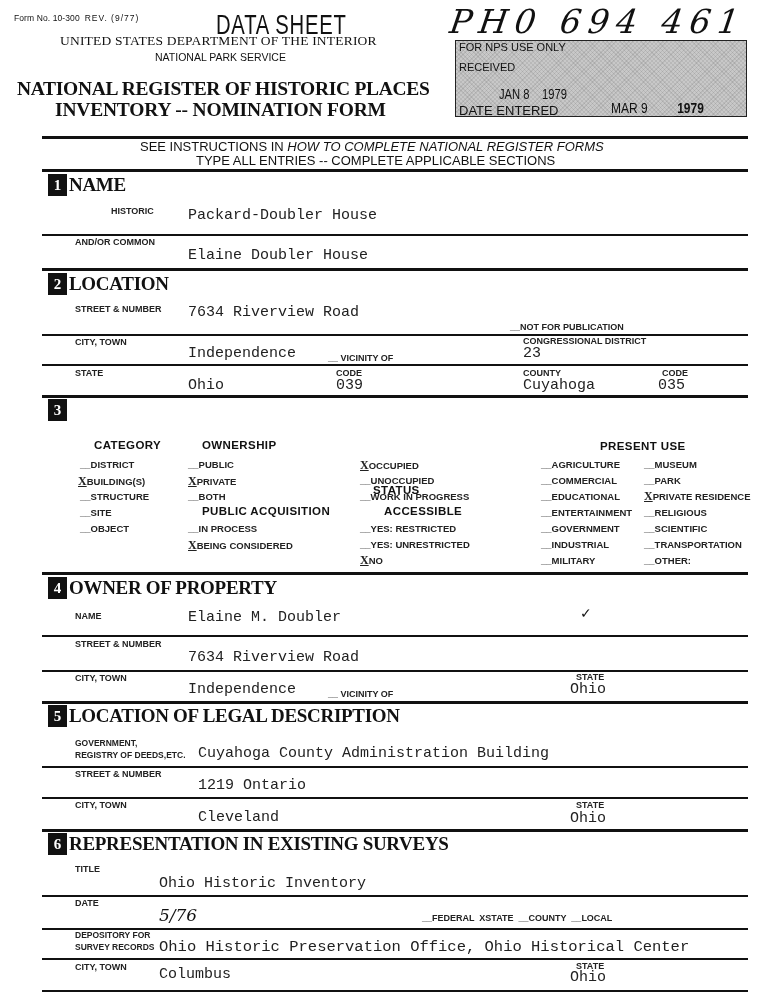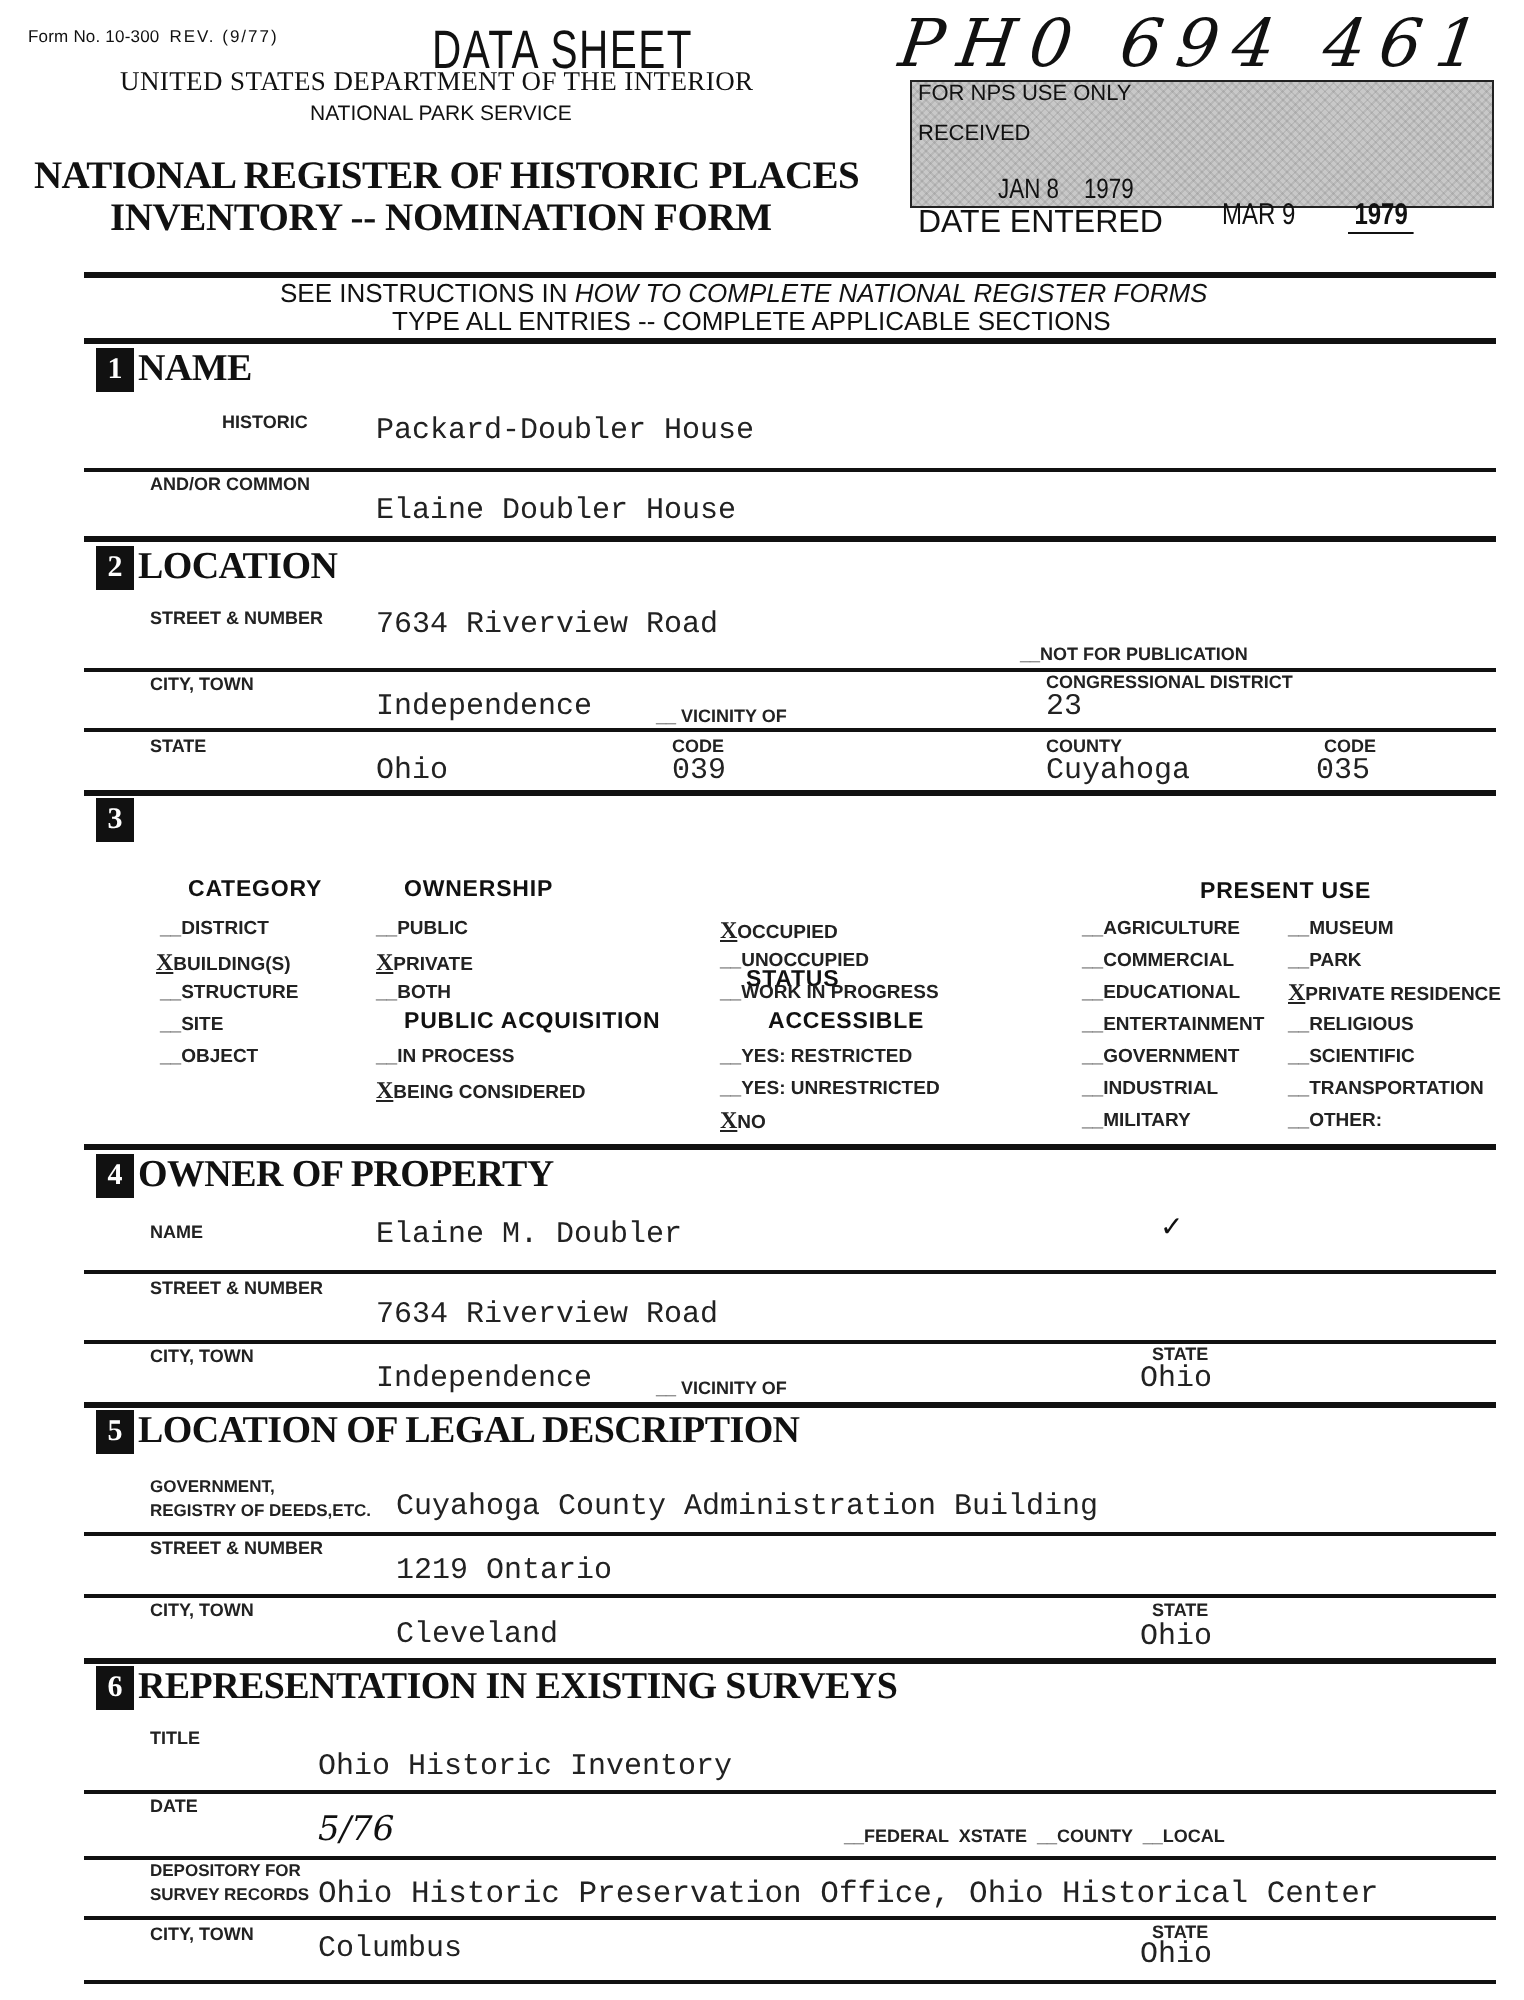--- a/index.html
+++ b/index.html
@@ -9,21 +9,21 @@
   .serif { font-family: "Liberation Serif", serif; }
   .mono { font-family: "Liberation Mono", "DejaVu Sans Mono", monospace; font-size: 15px; color: #222; }
   .rule { position: absolute; left: 42px; width: 706px; background: #111; }
   .thick { height: 3px; }
   .thin { height: 1.5px; }
   .sec-head { position: absolute; left: 48px; display: flex; align-items: center; }
   .sec-num { background: #111; color: #fff; font-family: "Liberation Serif", serif; font-weight: bold; font-size: 15px; width: 19px; height: 22px; display: flex; align-items: center; justify-content: center; margin-right: 2px; }
   .sec-title { font-family: "Liberation Serif", serif; font-weight: bold; font-size: 19px; letter-spacing: -0.3px; }
   .lbl { position: absolute; font-family: "Liberation Sans", sans-serif; font-size: 9px; font-weight: bold; color: #222; }
   .val { position: absolute; }
-  .nps-box { position: absolute; left: 455px; top: 40px; width: 292px; height: 64px; border: 1.5px solid #222;
+  .nps-box { position: absolute; left: 455px; top: 40px; width: 292px; height: 77px; border: 1.5px solid #222;
     background-color: #c8c8c8;
     background-image: repeating-linear-gradient(45deg, rgba(0,0,0,0.08) 0 1px, transparent 1px 3px), repeating-linear-gradient(-45deg, rgba(0,0,0,0.08) 0 1px, transparent 1px 3px); }
   .chk { font-family: "Liberation Sans", sans-serif; font-size: 9.5px; font-weight: bold; color: #222; position: absolute; white-space: nowrap; }
   .col-head { font-family: "Liberation Sans", sans-serif; font-weight: bold; font-size: 11.5px; letter-spacing: 0.4px; position: absolute; }
   .mark { text-decoration: underline; font-size: 12px; font-family: "Liberation Serif", serif; }
 </style>
 </head>
 <body>
 
 <div class="abs sans-sm" style="left:14px;top:13px;font-size:8.5px;"><span>Form No. 10-300</span>&nbsp;&nbsp;<span style="letter-spacing:1px;">REV. (9/77)</span></div>
@@ -31,21 +31,21 @@
 <div class="abs serif" style="left:60px;top:33px;font-size:13.5px;letter-spacing:0.2px;">UNITED STATES DEPARTMENT OF THE INTERIOR</div>
 <div class="abs" style="left:155px;top:51px;font-size:10.5px;font-family:'Liberation Sans',sans-serif;">NATIONAL PARK SERVICE</div>
 <div class="abs serif" style="left:17px;top:78px;font-size:19.5px;font-weight:bold;letter-spacing:-0.3px;">NATIONAL REGISTER OF HISTORIC PLACES</div>
 <div class="abs serif" style="left:55px;top:99px;font-size:19.5px;font-weight:bold;letter-spacing:-0.2px;">INVENTORY -- NOMINATION FORM</div>
 <div class="abs" style="left:450px;top:2px;font-family:'DejaVu Serif',serif;font-style:italic;font-size:33px;letter-spacing:7px;color:#111;transform:skewX(-8deg);">PH0 694 461</div>
 
 <div class="nps-box">
   <div class="abs" style="left:3px;top:0px;font-size:11px;">FOR NPS USE ONLY</div>
   <div class="abs" style="left:3px;top:20px;font-size:11px;">RECEIVED</div>
   <div class="abs" style="left:43px;top:45px;font-size:14px;transform:scaleX(0.8);transform-origin:left;white-space:pre;">JAN 8    1979</div>
-  <div class="abs" style="left:3px;top:62px;font-size:16px;">DATE ENTERED</div>
+  <div class="abs" style="left:3px;top:62px;font-size:13px;">DATE ENTERED</div>
   <div class="abs" style="left:155px;top:58px;font-size:15px;transform:scaleX(0.8);transform-origin:left;">MAR 9</div>
   <div class="abs" style="left:218px;top:58px;font-size:15px;font-weight:bold;transform:scaleX(0.8);transform-origin:left;border-bottom:1.5px solid #111;padding:0 4px;">1979</div>
 </div>
 
 <div class="rule thick" style="top:136px;"></div>
 <div class="abs" style="left:140px;top:139px;font-size:13px;"><span>SEE INSTRUCTIONS IN </span><i>HOW TO COMPLETE NATIONAL REGISTER FORMS</i></div>
 <div class="abs" style="left:196px;top:153px;font-size:13px;">TYPE ALL ENTRIES -- COMPLETE APPLICABLE SECTIONS</div>
 <div class="rule thick" style="top:169px;"></div>
 
 <div class="sec-head" style="top:174px;">

